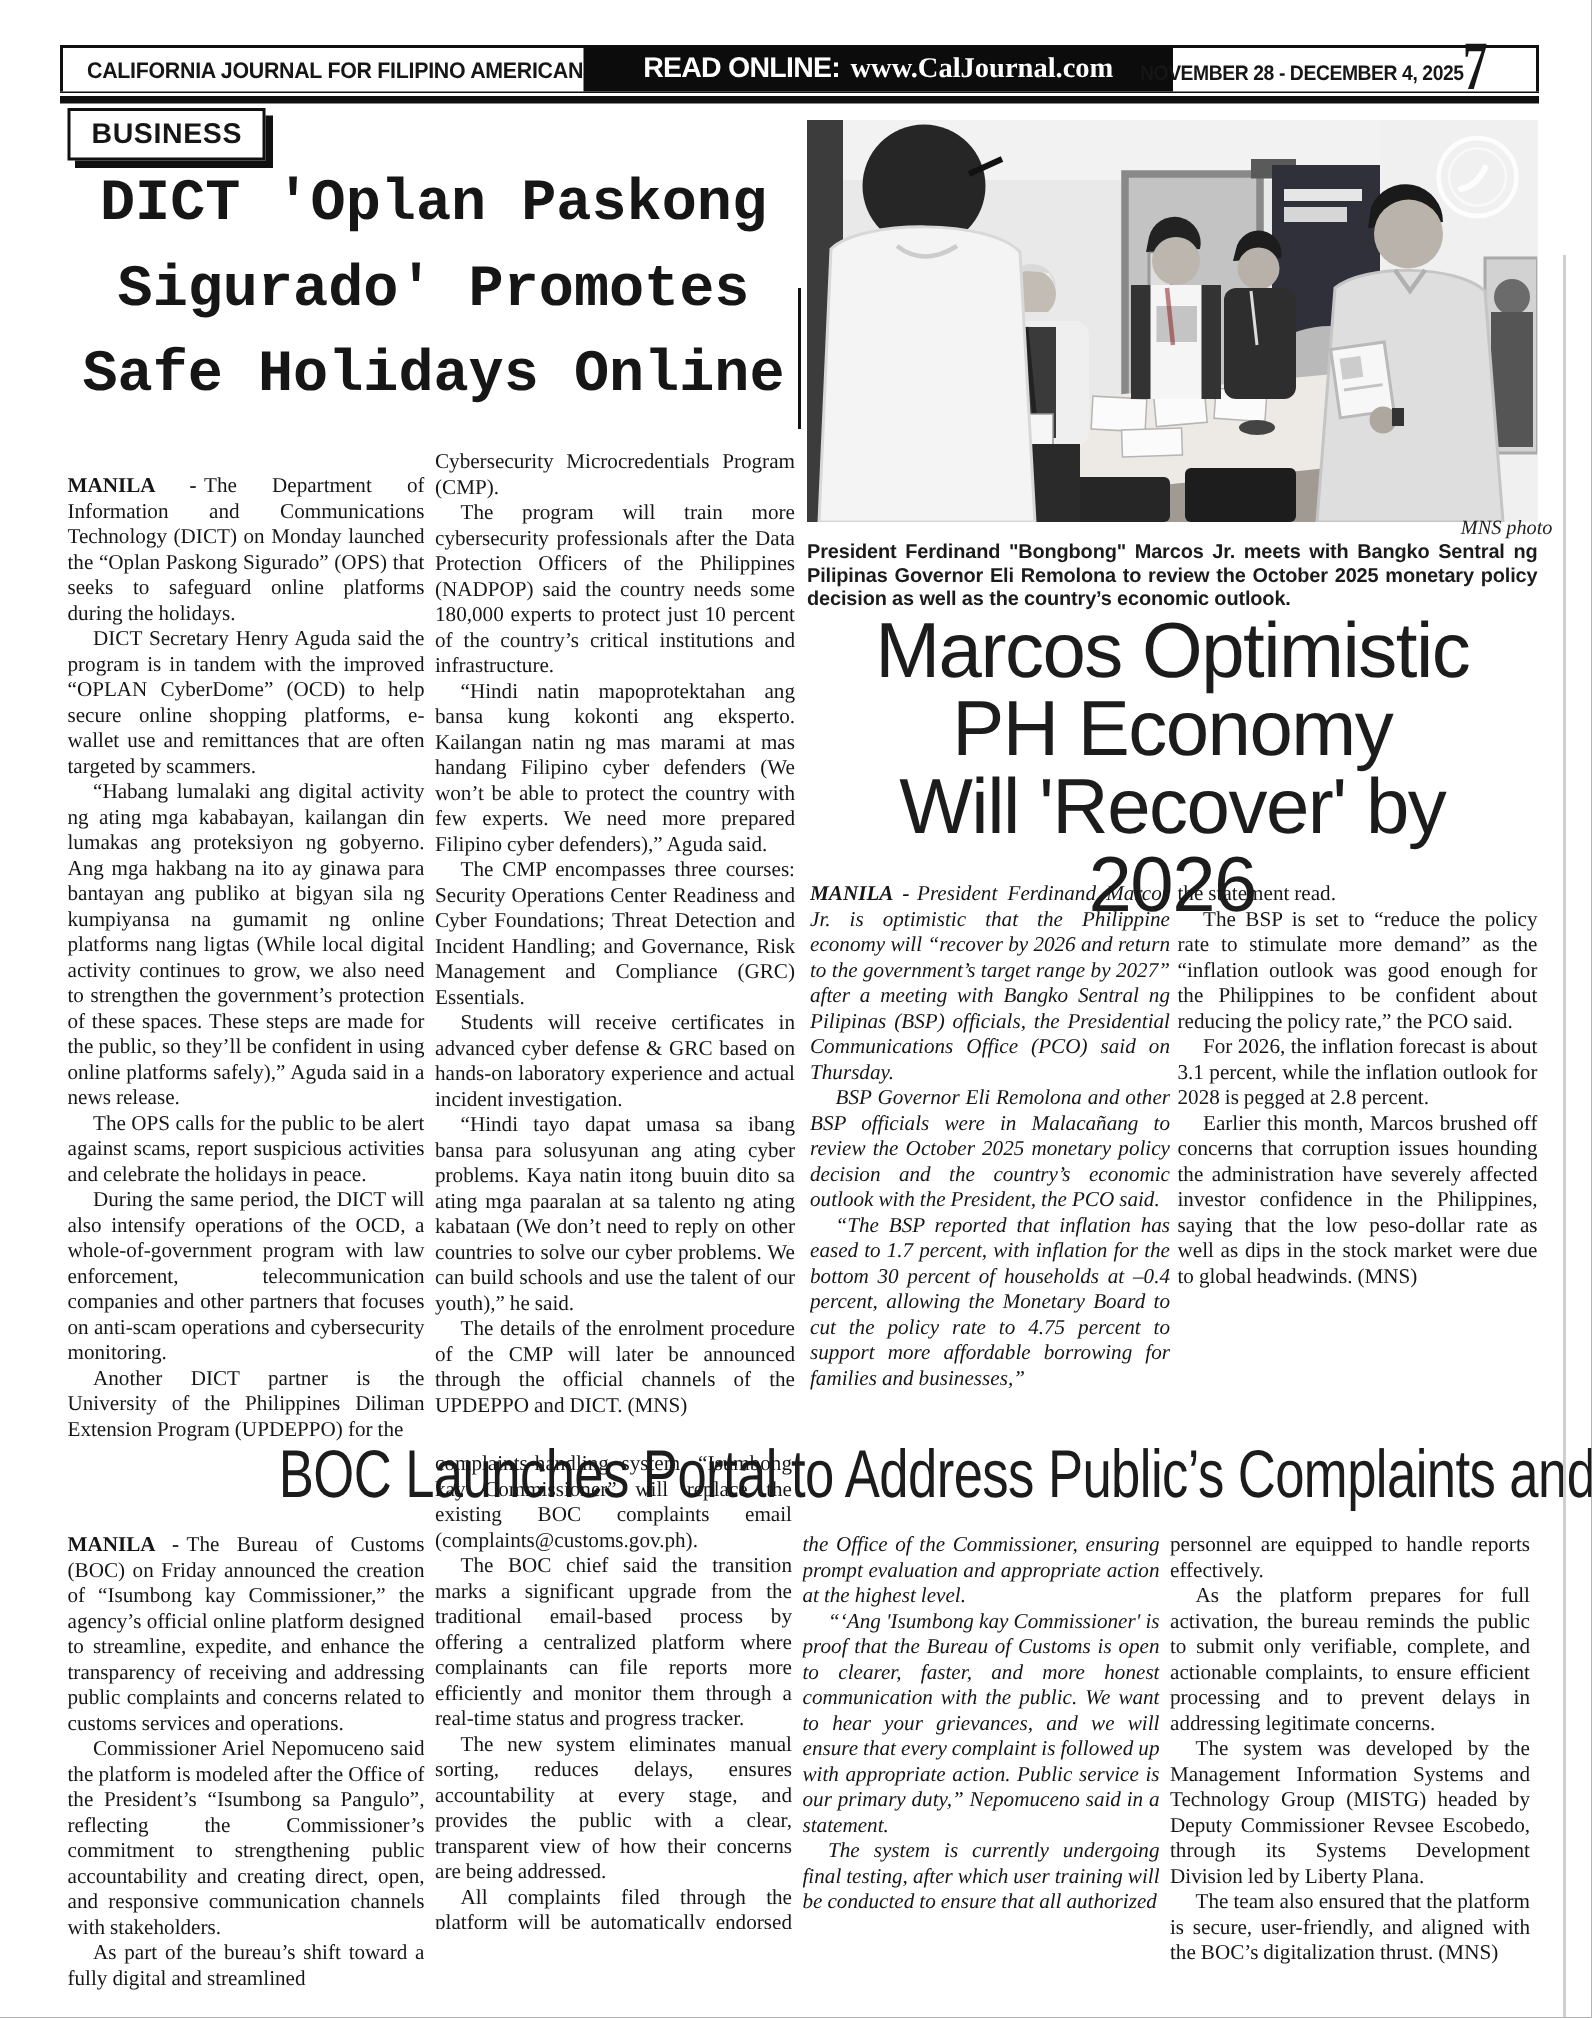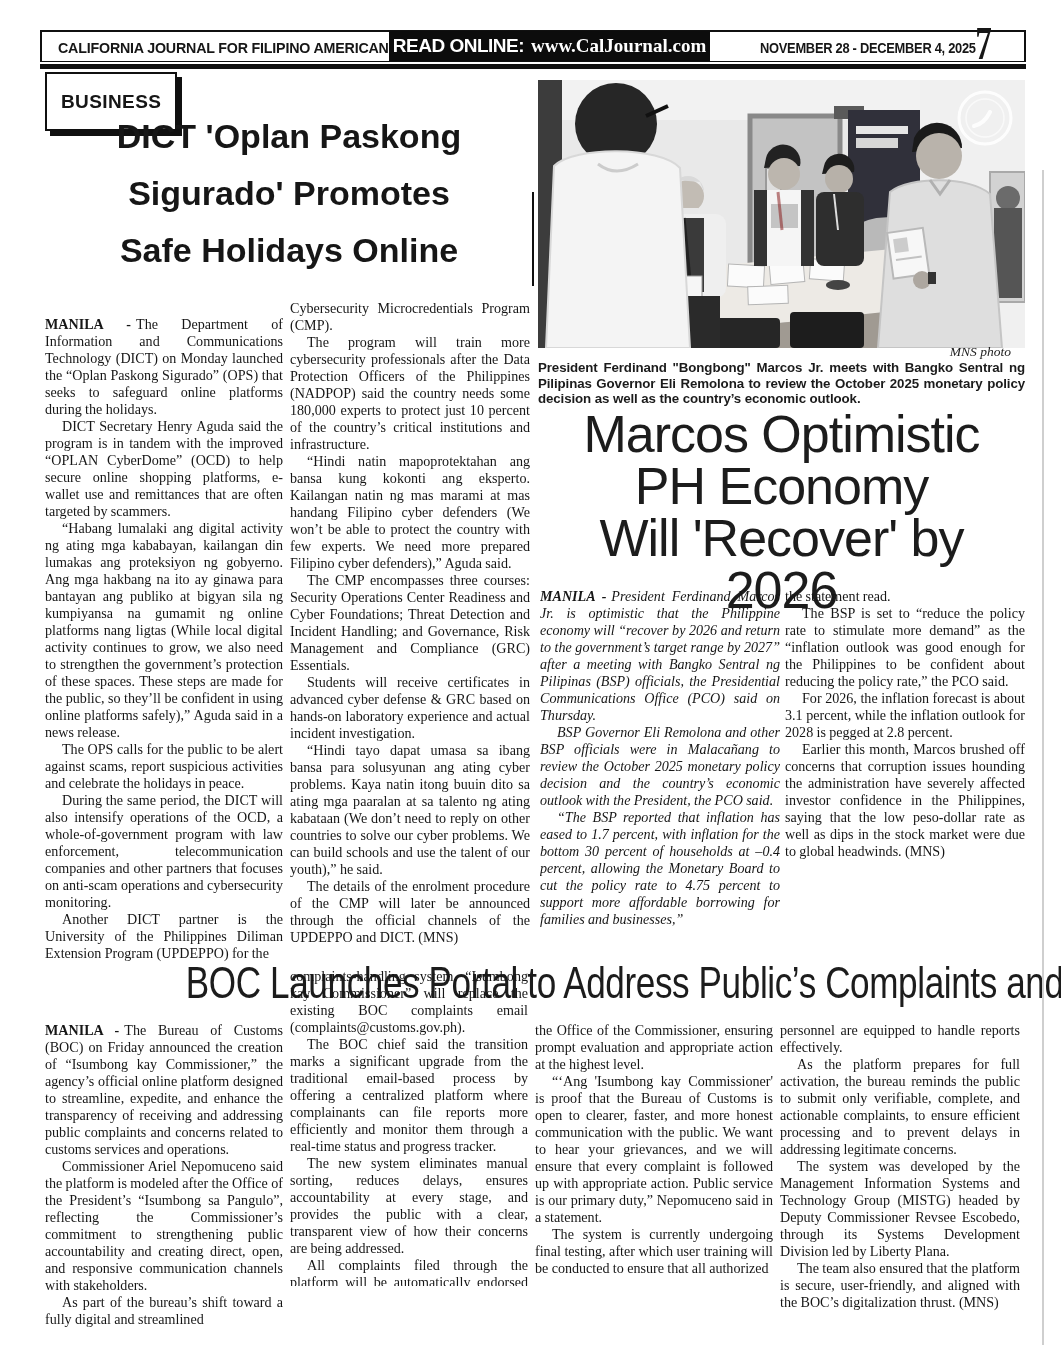--- a/index.html
+++ b/index.html
@@ -15,24 +15,24 @@
       gap:7px;white-space:nowrap;}
   .read-label{font-family:"Liberation Sans",sans-serif;font-weight:700;font-size:19px;letter-spacing:-.5px;}
   .read-url{font-family:"Liberation Serif",serif;font-weight:700;font-size:19px;}
   .mast-date{font-family:"Liberation Sans",sans-serif;font-weight:700;font-size:14px;
       letter-spacing:-.3px;white-space:nowrap;transform:scaleX(.92);transform-origin:left;}
   .pageno{font-family:"Liberation Serif",serif;font-weight:700;font-size:46px;line-height:40px;
       transform:scaleX(.72);transform-origin:center;}
 
   .section-box{border:2px solid #101010;box-shadow:5px 5px 0 #101010;background:#fff;
       font-family:"Liberation Sans",sans-serif;font-weight:700;font-size:19px;letter-spacing:.4px;
-      display:flex;align-items:center;padding:12px 14px;}
-
-  
-  .hl-serif{font-family:Liberation Sans, sans-serif;font-weight:700;font-size:34px;line-height:57px;
+      display:flex;align-items:center;padding:0 14px;}
+
+  
+  .hl-serif{font-family:Liberation Mono, monospace;font-weight:700;font-size:39px;line-height:57px;
       text-align:center;}
   .hl-sans{font-family:"Liberation Sans",sans-serif;font-weight:400;font-size:52px;line-height:52px;
       text-align:center;letter-spacing:-1px;color:#1c1c1c;}
   .hl-cond{font-family:"Liberation Sans",sans-serif;font-weight:400;font-size:45px;line-height:50px;
       text-align:center;white-space:nowrap;color:#1c1c1c;}
   .hl-cond .squeeze{display:inline-block;transform:scaleX(.78);transform-origin:center;letter-spacing:-.5px;}
 
   
   .col{font-size:14.1px;line-height:17px;text-align:justify;overflow:hidden;hyphens:auto;
        -webkit-hyphens:auto;word-spacing:-.2px;}
@@ -53,21 +53,21 @@
 
 <div id="page">
 
   <div class="abs rule" style="left:40px;top:30px;width:986px;height:2px;"></div>
   <div class="abs rule" style="left:40px;top:30px;width:2px;height:31px;"></div>
   <div class="abs rule" style="left:1024px;top:30px;width:2px;height:31px;"></div>
   <div class="abs rule" style="left:40px;top:61px;width:986px;height:1px;"></div>
   <div class="abs rule" style="left:40px;top:64px;width:986px;height:5px;"></div>
 
   <div class="abs mast-title" style="left:58px;top:39px;">CALIFORNIA JOURNAL FOR FILIPINO AMERICANS</div>
-  <div class="abs read-box" style="left:389px;top:31px;width:321px;height:30px;">
+  <div class="abs read-box" style="left:389px;top:31px;width:393px;height:30px;">
     <span class="read-label">READ ONLINE:</span>
     <span class="read-url">www.CalJournal.com</span>
   </div>
   <div class="abs mast-date" style="left:760px;top:40px;">NOVEMBER 28 - DECEMBER 4, 2025</div>
   <div class="abs pageno" style="left:972px;top:24px;">7</div>
 
   <div class="abs section-box" style="left:45px;top:72px;height:31px;">
       <span>BUSINESS</span>
     </div>
 
@@ -173,21 +173,21 @@
       <rect x="390" y="192" width="8" height="12" fill="#333333"></rect>
 
       <g opacity=".9">
         <circle cx="447" cy="38" r="26" fill="none" stroke="#ffffff" stroke-width="3"></circle>
         <circle cx="447" cy="38" r="19" fill="none" stroke="#ffffff" stroke-width="1.5" opacity=".7"></circle>
         <path d="M436,46 q10,-2 16,-14" stroke="#ffffff" stroke-width="4" fill="none" stroke-linecap="round"></path>
       </g>
     </svg>
   </div>
 
-  <div class="abs credit" style="left:524px;top:344px;width:487px;font-style:italic;">MNS photo</div>
+  <div class="abs credit" style="left:548px;top:344px;width:487px;font-style:italic;">MNS photo</div>
   <div class="abs caption" style="left:538px;top:360px;width:487px;">President Ferdinand "Bongbong" Marcos Jr. meets with Bangko Sentral ng Pilipinas Governor Eli Remolona to review the October 2025 monetary policy decision as well as the country’s economic outlook.</div>
 
   <div class="abs hl-sans" style="left:538px;top:408px;width:487px;">
     <div>Marcos Optimistic</div>
     <div>PH Economy</div>
     <div>Will 'Recover' by 2026</div>
   </div>
 
   <div class="abs col" style="left:540px;top:588px;width:240px;height:360px;font-style:italic;">
     <p class="lead"><strong class="dateline">MANILA -</strong><span>President Ferdinand Marcos Jr. is optimistic that the Philippine economy will “recover by 2026 and return to the government’s target range by 2027” after a meeting with Bangko Sentral ng Pilipinas (BSP) officials, the Presidential Communications Office (PCO) said on Thursday.</span></p>
@@ -209,21 +209,21 @@
     <p class="lead"><strong class="dateline">MANILA -</strong><span>The Bureau of Customs (BOC) on Friday announced the creation of “Isumbong kay Commissioner,” the agency’s official online platform designed to streamline, expedite, and enhance the transparency of receiving and addressing public complaints and concerns related to customs services and operations.</span></p>
     <p class="ind">Commissioner Ariel Nepomuceno said the platform is modeled after the Office of the President’s “Isumbong sa Pangulo”, reflecting the Commissioner’s commitment to strengthening public accountability and creating direct, open, and responsive communication channels with stakeholders.</p>
     <p class="ind">As part of the bureau’s shift toward a fully digital and streamlined</p>
   </div>
   <div class="abs col" style="left:290px;top:968px;width:238px;height:318px;">
     <p>complaints-handling system, “Isumbong kay Commissioner” will replace the existing BOC complaints email (complaints@customs.gov.ph).</p>
     <p class="ind">The BOC chief said the transition marks a significant upgrade from the traditional email-based process by offering a centralized platform where complainants can file reports more efficiently and monitor them through a real-time status and progress tracker.</p>
     <p class="ind">The new system eliminates manual sorting, reduces delays, ensures accountability at every stage, and provides the public with a clear, transparent view of how their concerns are being addressed.</p>
     <p class="ind">All complaints filed through the platform will be automatically endorsed to</p>
   </div>
-  <div class="abs col" style="left:535px;top:1022px;width:238px;height:318px;">
+  <div class="abs col" style="left:535px;top:1022px;width:238px;height:318px;font-style:italic;">
     <p>the Office of the Commissioner, ensuring prompt evaluation and appropriate action at the highest level.</p>
     <p class="ind">“‘Ang 'Isumbong kay Commissioner' is proof that the Bureau of Customs is open to clearer, faster, and more honest communication with the public. We want to hear your grievances, and we will ensure that every complaint is followed up with appropriate action. Public service is our primary duty,” Nepomuceno said in a statement.</p>
     <p class="ind">The system is currently undergoing final testing, after which user training will be conducted to ensure that all authorized</p>
   </div>
   <div class="abs col" style="left:780px;top:1022px;width:240px;height:318px;">
     <p>personnel are equipped to handle reports effectively.</p>
     <p class="ind">As the platform prepares for full activation, the bureau reminds the public to submit only verifiable, complete, and actionable complaints, to ensure efficient processing and to prevent delays in addressing legitimate concerns.</p>
     <p class="ind">The system was developed by the Management Information Systems and Technology Group (MISTG) headed by Deputy Commissioner Revsee Escobedo, through its Systems Development Division led by Liberty Plana.</p>
     <p class="ind">The team also ensured that the platform is secure, user-friendly, and aligned with the BOC’s digitalization thrust. (MNS)</p>
   </div>

